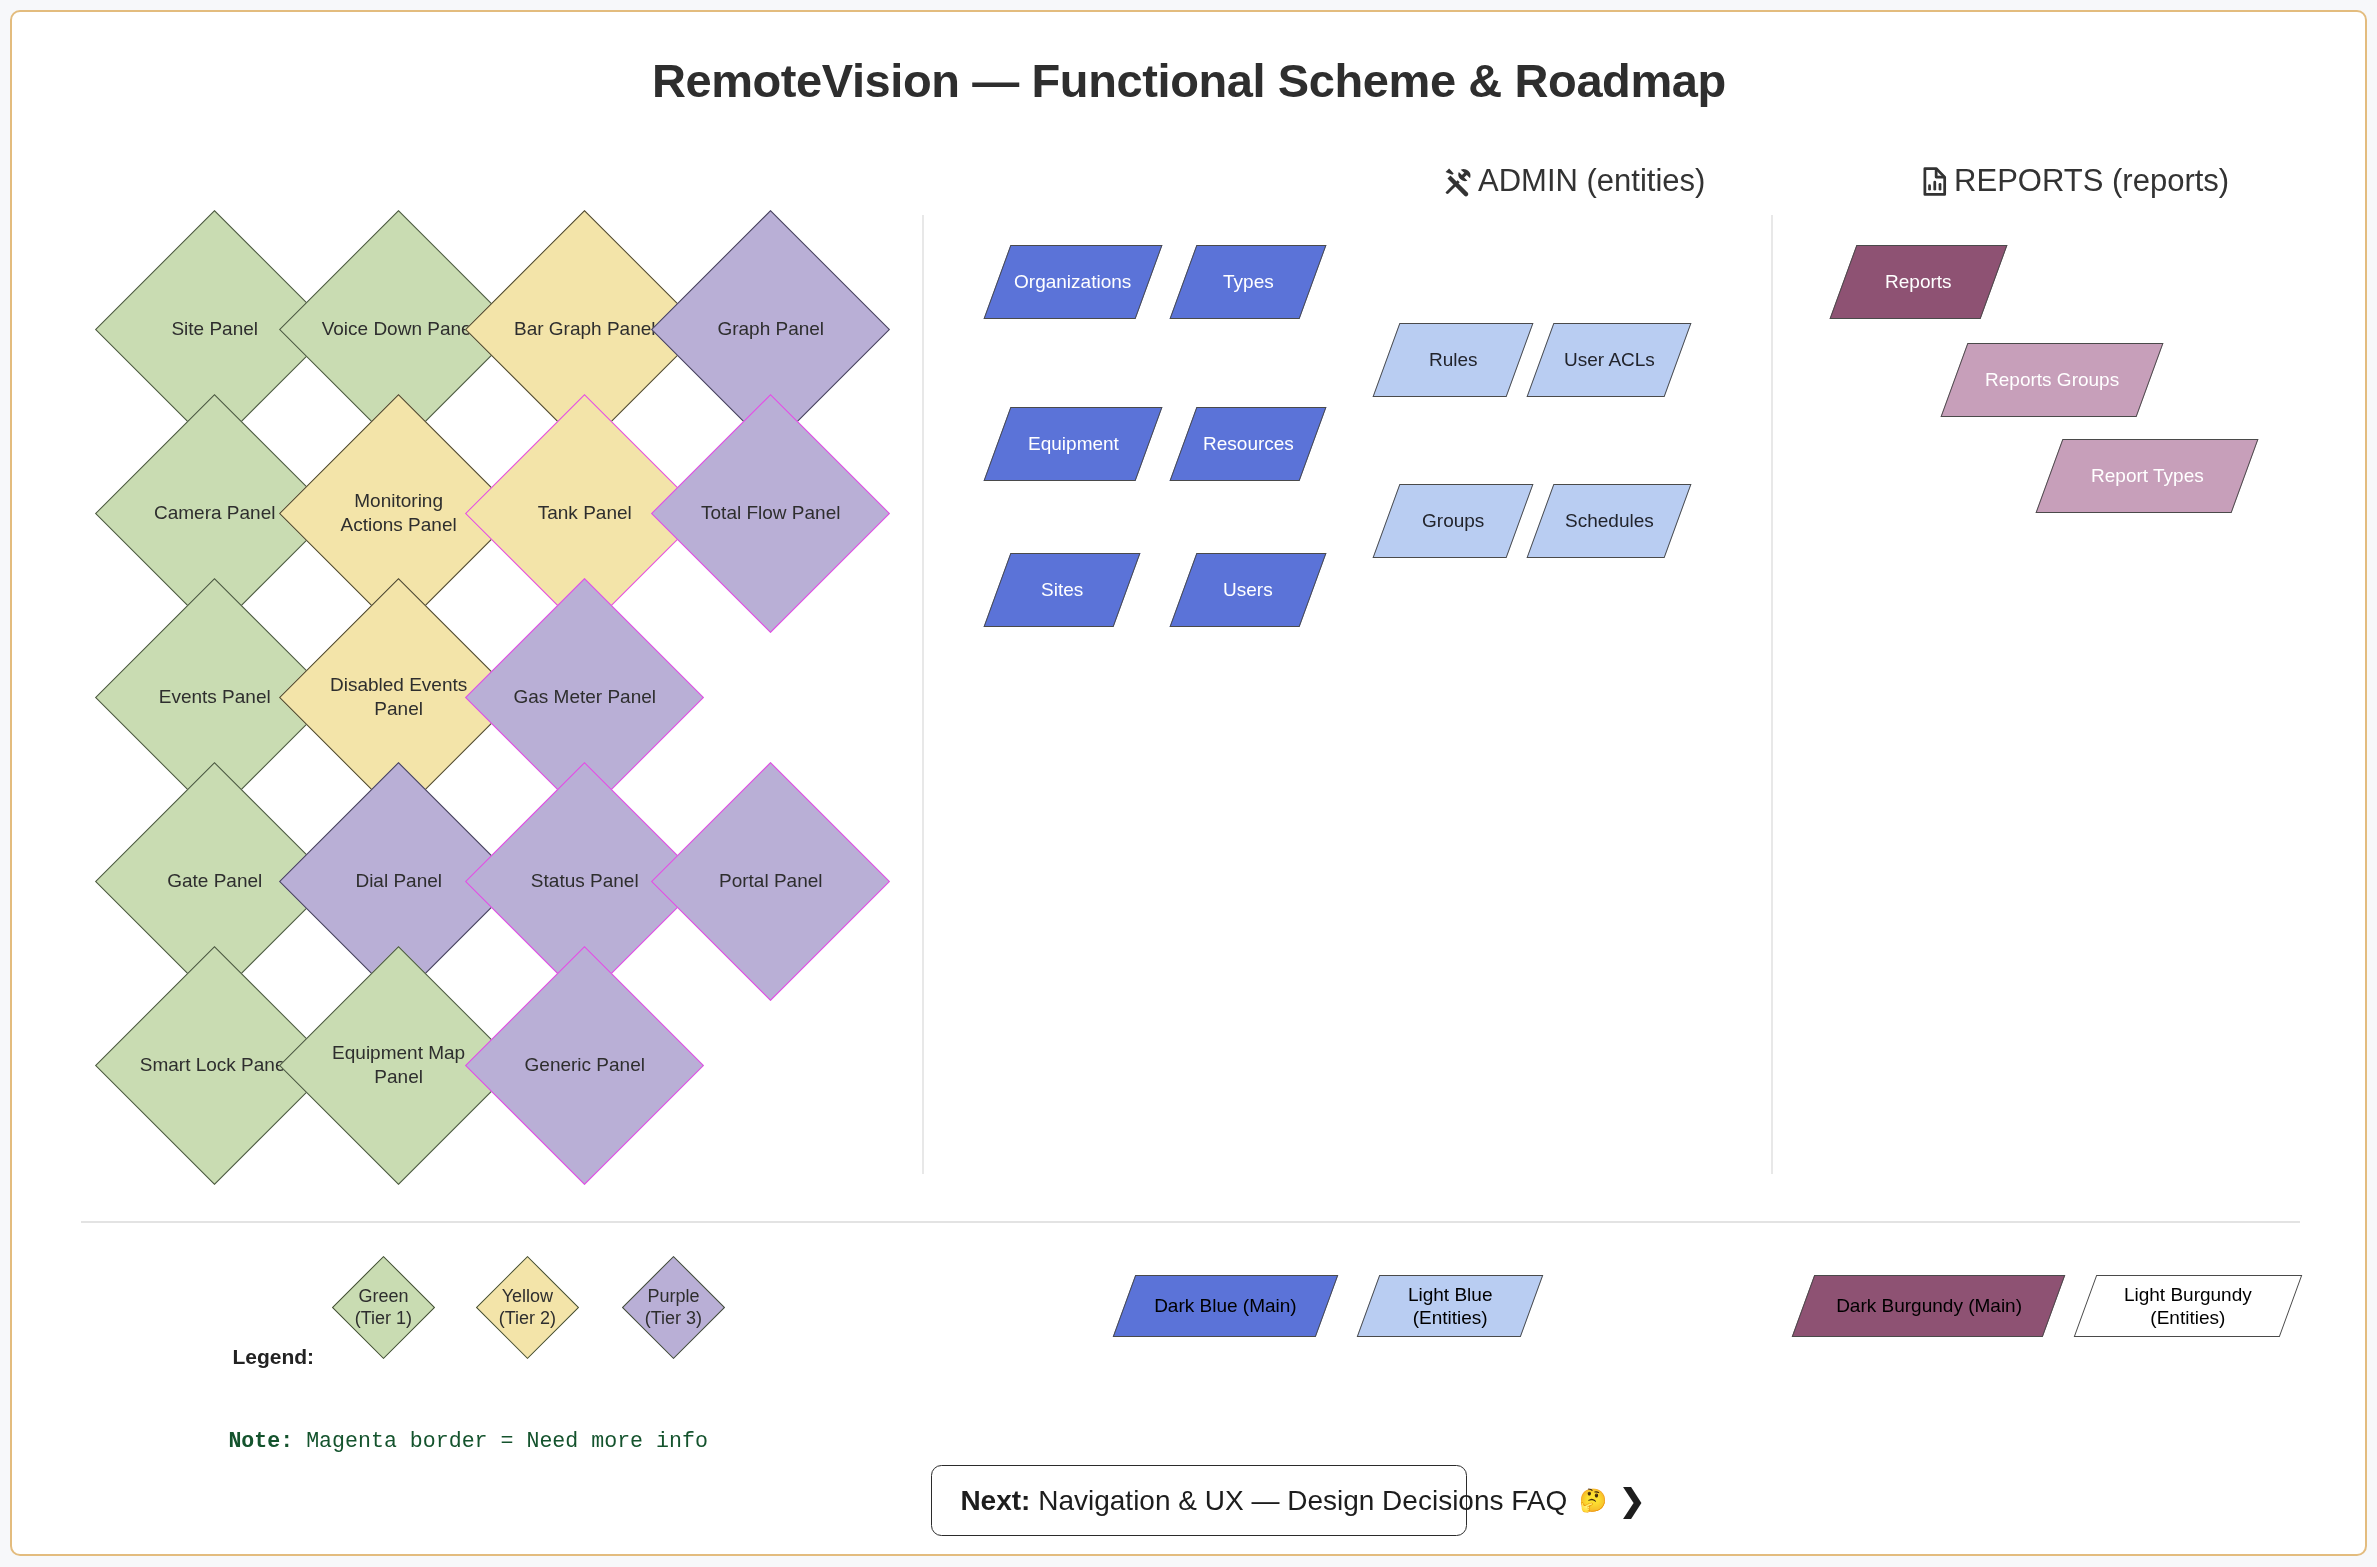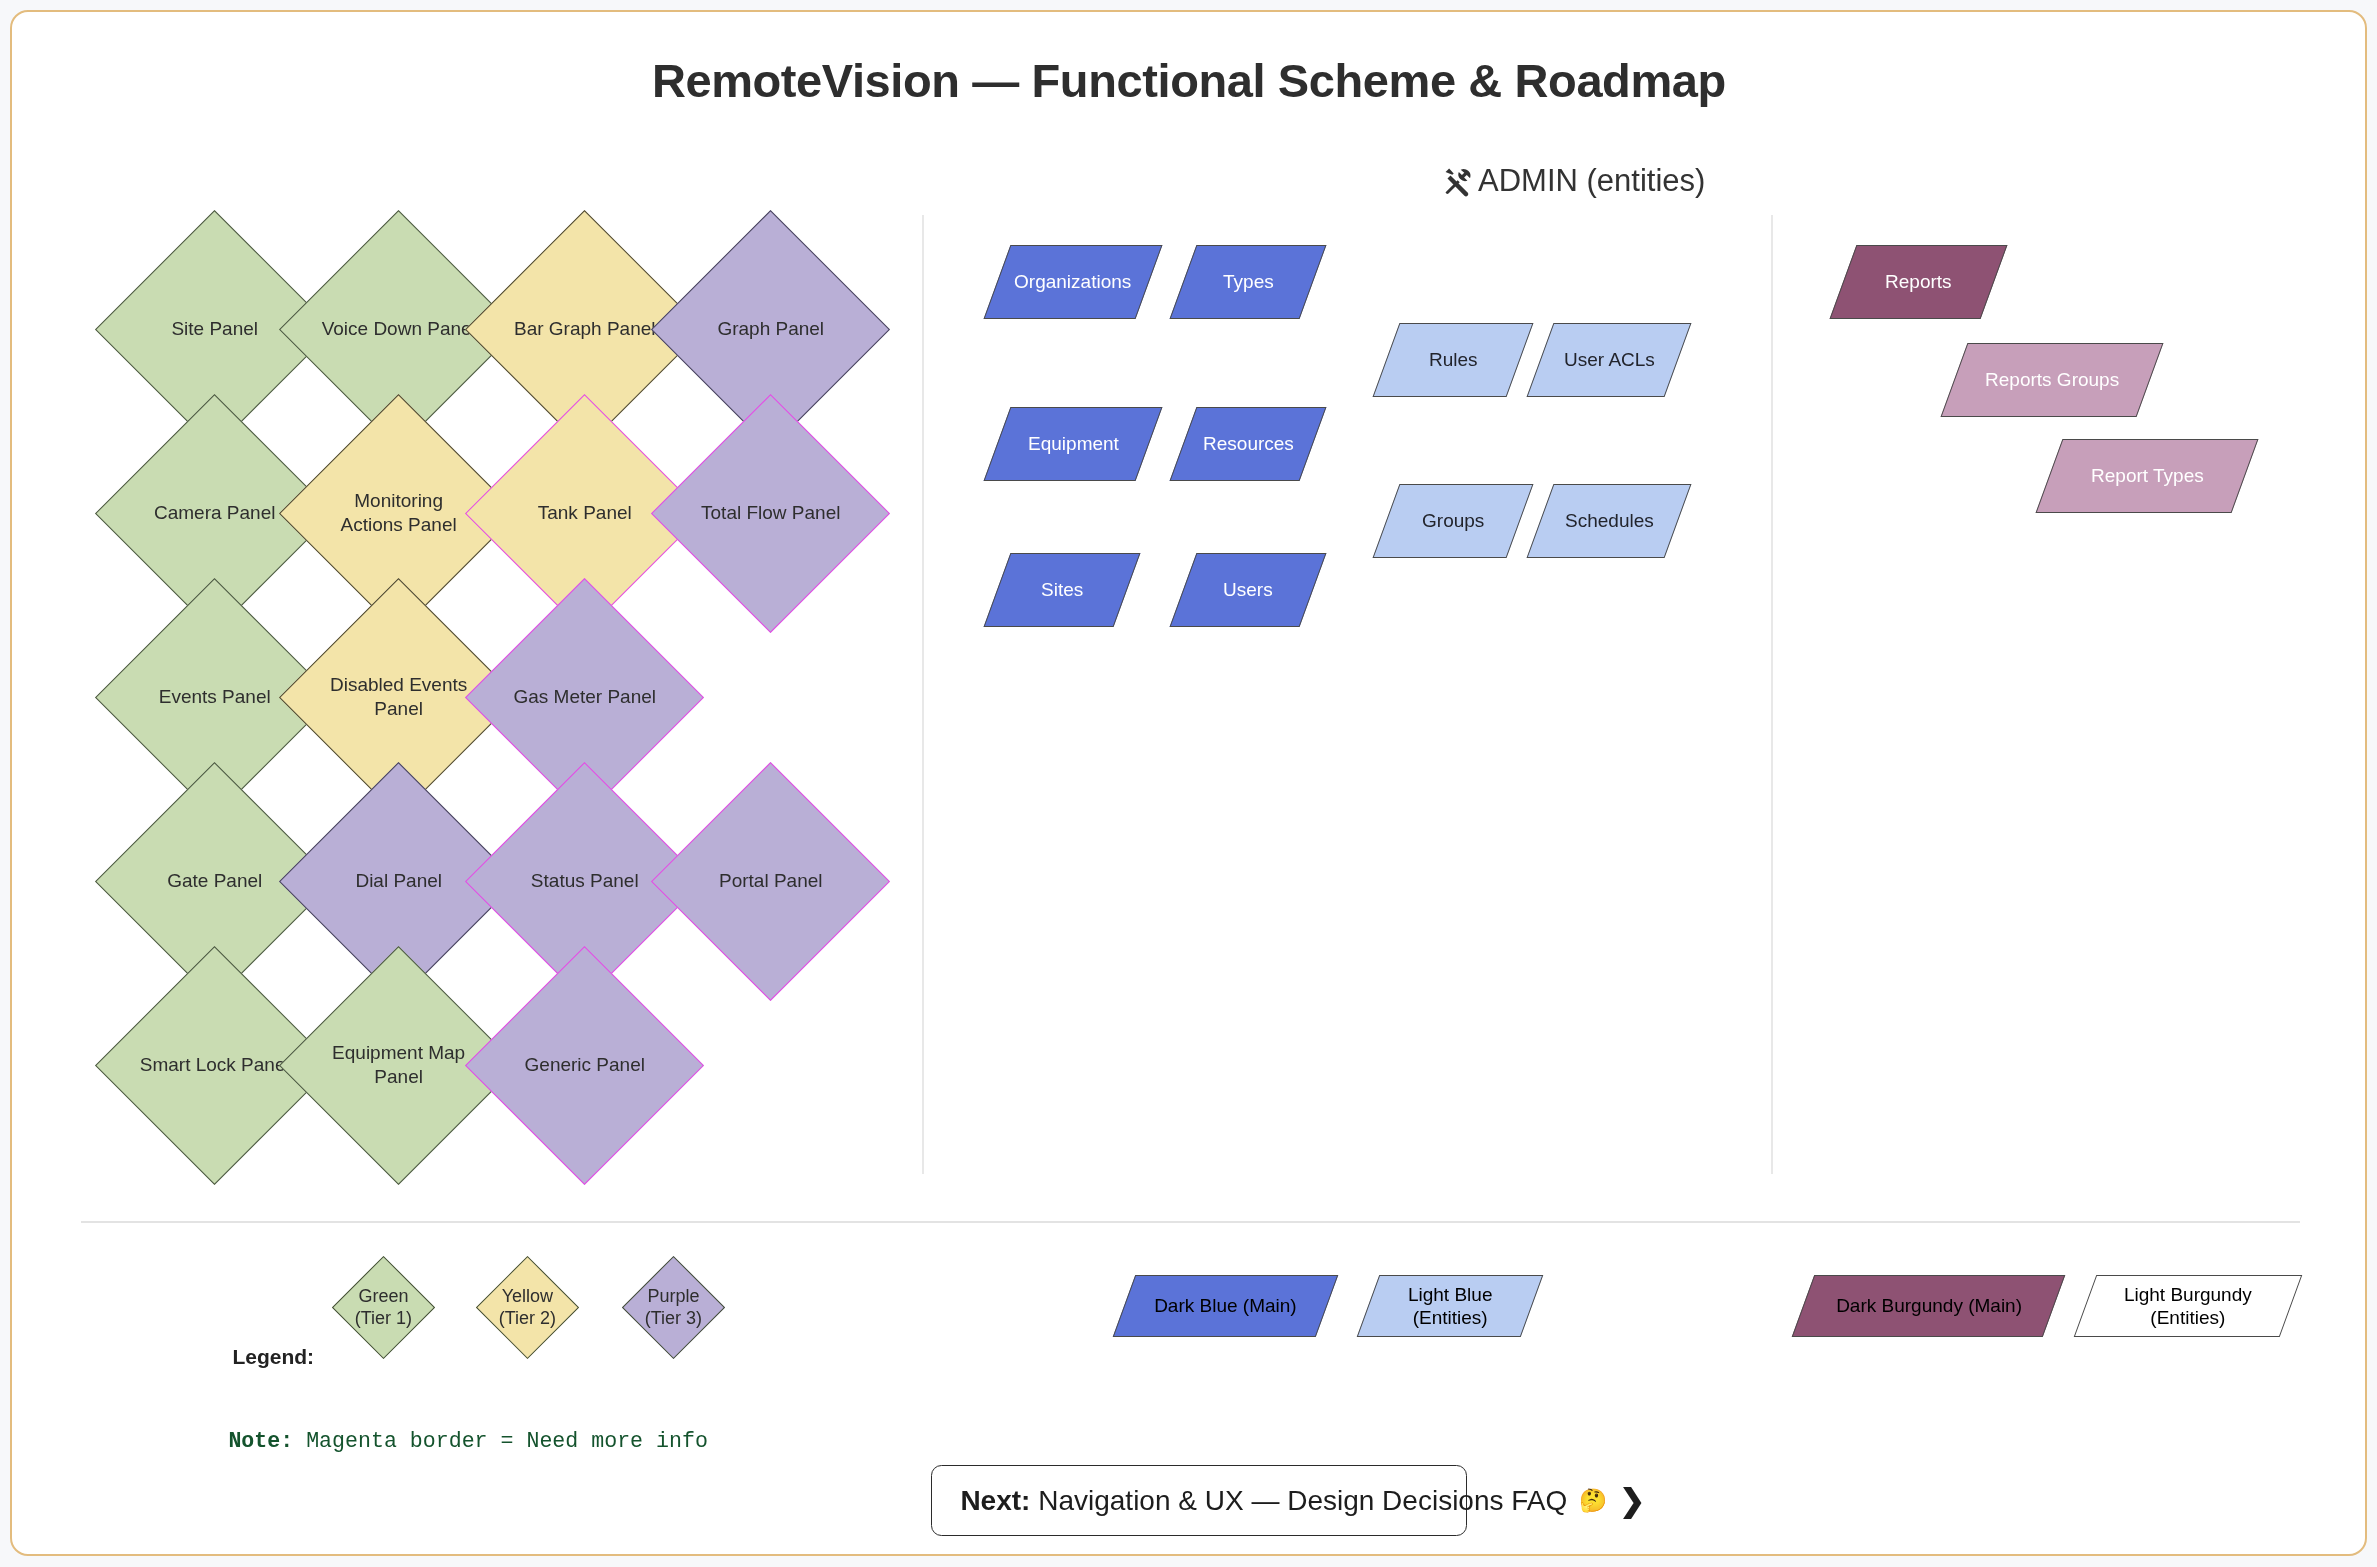--- a/index.html
+++ b/index.html
@@ -10,21 +10,21 @@
     background: #f7f8fa;
     font-family: "Liberation Sans", sans-serif;
   }
 
   .card {
     position: absolute;
     left: 10.4px; top: 10.4px;
     width: 2357px; height: 1546px;
     background: #ffffff;
     border: 2.6px solid #e3bc7e;
-    border-radius: 18px;
+    border-radius: 10px;
     overflow: hidden;
   }
 
   
   .page-title {
     position: absolute;
     top: 41px; left: 0; width: 100%;
     text-align: center;
     font-size: 47px;
     font-weight: bold;
@@ -229,20 +229,32 @@
         <svg viewBox="0 0 24 24" fill="#333">
           <path d="M3.2 19.3 L11.4 11.1 L12.9 12.6 L4.7 20.8 a1.1 1.1 0 0 1-1.5 0 l-0.3-0.3 a0.75 0.75 0 0 1 0.3-1.2 z"></path>
           <path d="M13.6 3.4 a5 5 0 0 1 6.8 6.2 l-2.4-2.4 -1.9 1.9 2.4 2.4 a5 5 0 0 1-6.3-6.5 l2.3 2.3 1.7-1.7 z"></path>
           <path d="M2.6 5.1 l2.6-2.6 3.3 3.6 -1 1 z"></path>
           <path d="M6.2 7.6 L18.6 20 a1.6 1.6 0 0 1-2.3 2.3 L4 9.9 z"></path>
         </svg>
       </span>
       <span>ADMIN (entities)</span>
     </div>
 
+    <div class="col-header hdr-rep">
+      <span class="hdr-icon">
+        <svg viewBox="0 0 24 24" fill="none" stroke="#333" stroke-width="2">
+          <path d="M5 2.6 h8.2 L19.4 8.8 V21.4 H5 z" stroke-linejoin="round"></path>
+          <path d="M13.2 2.6 V8.8 H19.4" stroke-linejoin="round"></path>
+          <path d="M8.4 17.6 v-2.6" stroke-linecap="round"></path>
+          <path d="M12.2 17.6 v-5.2" stroke-linecap="round"></path>
+          <path d="M16 17.6 v-3.6" stroke-linecap="round"></path>
+        </svg>
+      </span>
+      <span>REPORTS (reports)</span>
+    </div>
   </div>
 
   <div class="diamond-grid" id="diamond-grid">
       <div class="drow">
         <div class="diamond tier-green dcol-0">
           <span class="dlabel" style="white-space: pre-line;">Site Panel</span>
         </div>
         <div class="diamond tier-green dcol-1">
           <span class="dlabel" style="white-space: pre-line;">Voice Down Panel</span>
         </div>

